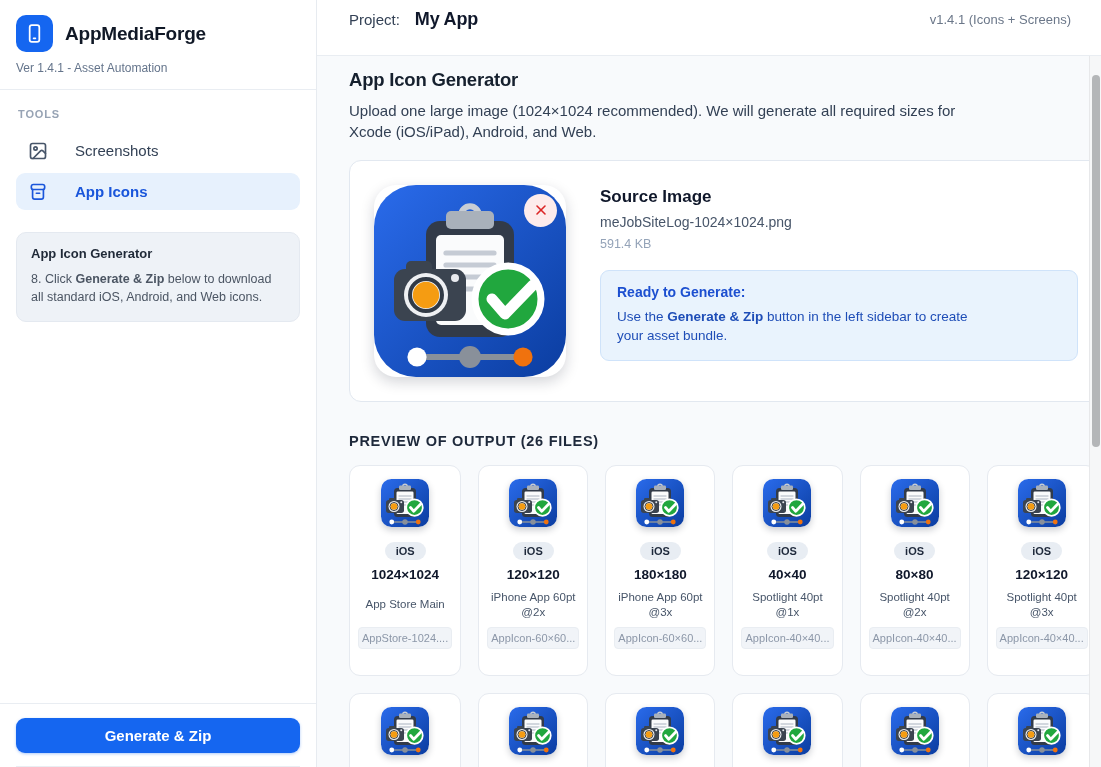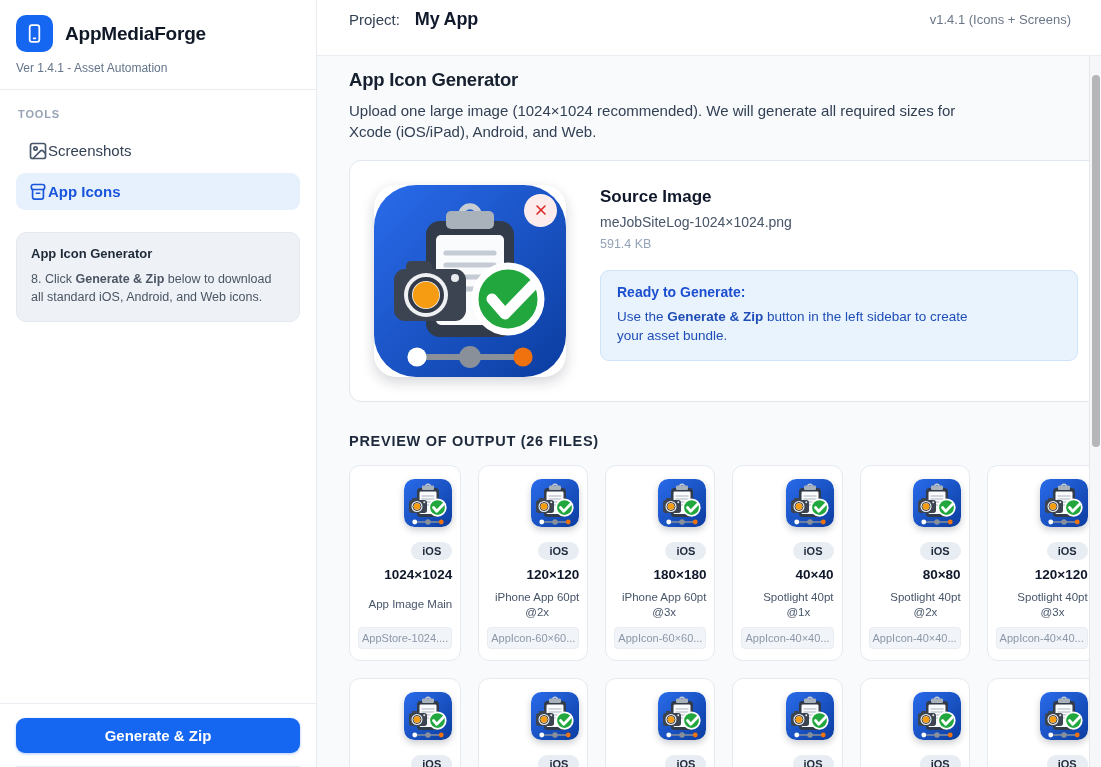--- a/index.html
+++ b/index.html
@@ -9,21 +9,21 @@
   
   .sidebar { width:317px; min-width:317px; background:#fff; border-right:1px solid #e7ebf0; display:flex; flex-direction:column; }
   .side-top { padding:15px 16px 14px; }
   .logo-row { display:flex; align-items:center; gap:12px; }
   .logo-sq { width:37px; height:37px; border-radius:10px; background:#1566f0; display:flex; align-items:center; justify-content:center; }
   .app-name { font-size:19px; font-weight:bold; color:#101826; letter-spacing:-0.2px; }
   .ver-line { margin-top:9px; font-size:12px; color:#64748b; }
   .divider { border-top:1px solid #e9edf2; }
   .tools { padding:14px 16px 8px; }
   .tools-label { font-size:11px; font-weight:bold; letter-spacing:0.08em; color:#97a3b4; margin:4px 0 12px 2px; }
-  .nav-item { display:flex; align-items:center; gap:0; height:37px; padding:0 12px; border-radius:9px; font-size:15px; font-weight:500; color:#334155; cursor:pointer; margin-bottom:4px; }
+  .nav-item { display:flex; align-items:center; gap:27px; height:37px; padding:0 12px; border-radius:9px; font-size:15px; font-weight:500; color:#334155; cursor:pointer; margin-bottom:4px; }
   .nav-item .nav-ic { display:flex; align-items:center; }
   .nav-item.active { background:#e7f1fd; color:#1a56db; font-weight:600; }
   .help-box { margin:10px 16px; background:#eef2f7; border:1px solid #e4e9f0; border-radius:10px; padding:13px 14px; }
   .help-title { font-size:13px; font-weight:bold; color:#1f2937; margin-bottom:9px; }
   .help-box p { font-size:12.5px; color:#4b5563; line-height:1.45; margin-bottom:10px; }
   .help-box p:last-child { margin-bottom:2px; }
   .spacer { flex:1; }
   .btn-area { padding:14px 16px 13px; }
   .gen-btn { width:100%; height:35px; background:#1566f0; color:#fff; border:none; border-radius:9px; font-family:inherit; font-size:15px; font-weight:bold; cursor:pointer; box-shadow:0 1px 3px rgba(21,102,240,.35); }
   .foot-div { margin:0 16px; border-top:1px solid #e9edf2; }
@@ -46,21 +46,21 @@
   .src-info { flex:1; padding-top:2px; }
   .src-title { font-size:17px; font-weight:600; color:#0f172a; }
   .src-file { margin-top:7px; font-size:14px; color:#475569; }
   .src-size { margin-top:7px; font-size:12.5px; color:#94a3b8; }
   .ready-box { margin-top:19px; background:#e9f3fd; border:1px solid #cfe3fa; border-radius:9px; padding:13px 16px 14px; }
   .ready-title { font-size:14px; font-weight:bold; color:#1c4fd0; }
   .ready-body { margin-top:7px; font-size:13.5px; color:#1e4db7; line-height:1.45; max-width:360px; }
 
   .preview-heading { margin-top:31px; font-size:14.5px; font-weight:bold; color:#1e293b; letter-spacing:0.05em; }
   .grid { margin-top:16px; display:grid; grid-template-columns:repeat(6, 1fr); gap:17px; }
-  .card { background:#fff; border:1px solid #e6eaf0; border-radius:11px; padding:13px 8px 11px; display:flex; flex-direction:column; align-items:flex-end; text-align:center; }
+  .card { background:#fff; border:1px solid #e6eaf0; border-radius:11px; padding:13px 8px 26px; display:flex; flex-direction:column; align-items:center; text-align:center; }
   .card-ico { width:48px; height:48px; border-radius:11px; box-shadow:0 3px 7px rgba(15,23,42,.22); }
   .plat-badge { margin-top:15px; background:#e8edf3; color:#1e293b; font-size:11px; font-weight:600; padding:3px 11px; border-radius:999px; }
   .card-size { margin-top:7px; font-size:13.5px; font-weight:bold; color:#0f172a; }
   .card-purpose { margin-top:8px; font-size:11.5px; color:#475569; line-height:1.32; min-height:30px; display:flex; align-items:center; justify-content:center; white-space:pre-line; }
   .card-file { margin-top:7px; width:100%; background:#f1f4f8; border:1px solid #e9edf2; border-radius:4px; padding:4px 3px; font-size:11px; color:#8c97a8; white-space:nowrap; overflow:hidden; }
 
   
   .scrollbar { position:absolute; top:56px; right:0; bottom:0; width:12px; background:#f6f7f8; border-left:1px solid #e7e8ea; }
   .scroll-thumb { position:absolute; top:19px; left:2px; width:8px; height:372px; border-radius:4px; background:#b4b6b8; }
 </style>
@@ -193,21 +193,21 @@
 
     <div class="grid">
   <div class="card">
     <div class="card-ico">
       <svg width="48" height="48" viewBox="0 0 96 96">
               <use href="#appicon-art"></use>
             </svg>
     </div>
     <span class="plat-badge">iOS</span>
     <div class="card-size">1024×1024</div>
-    <div class="card-purpose">App Image Main</div>
+    <div class="card-purpose">App Store Main</div>
     <div class="card-file">AppStore-1024....</div>
   </div>
 
   <div class="card">
     <div class="card-ico">
       <svg width="48" height="48" viewBox="0 0 96 96">
               <use href="#appicon-art"></use>
             </svg>
     </div>
     <span class="plat-badge">iOS</span>

